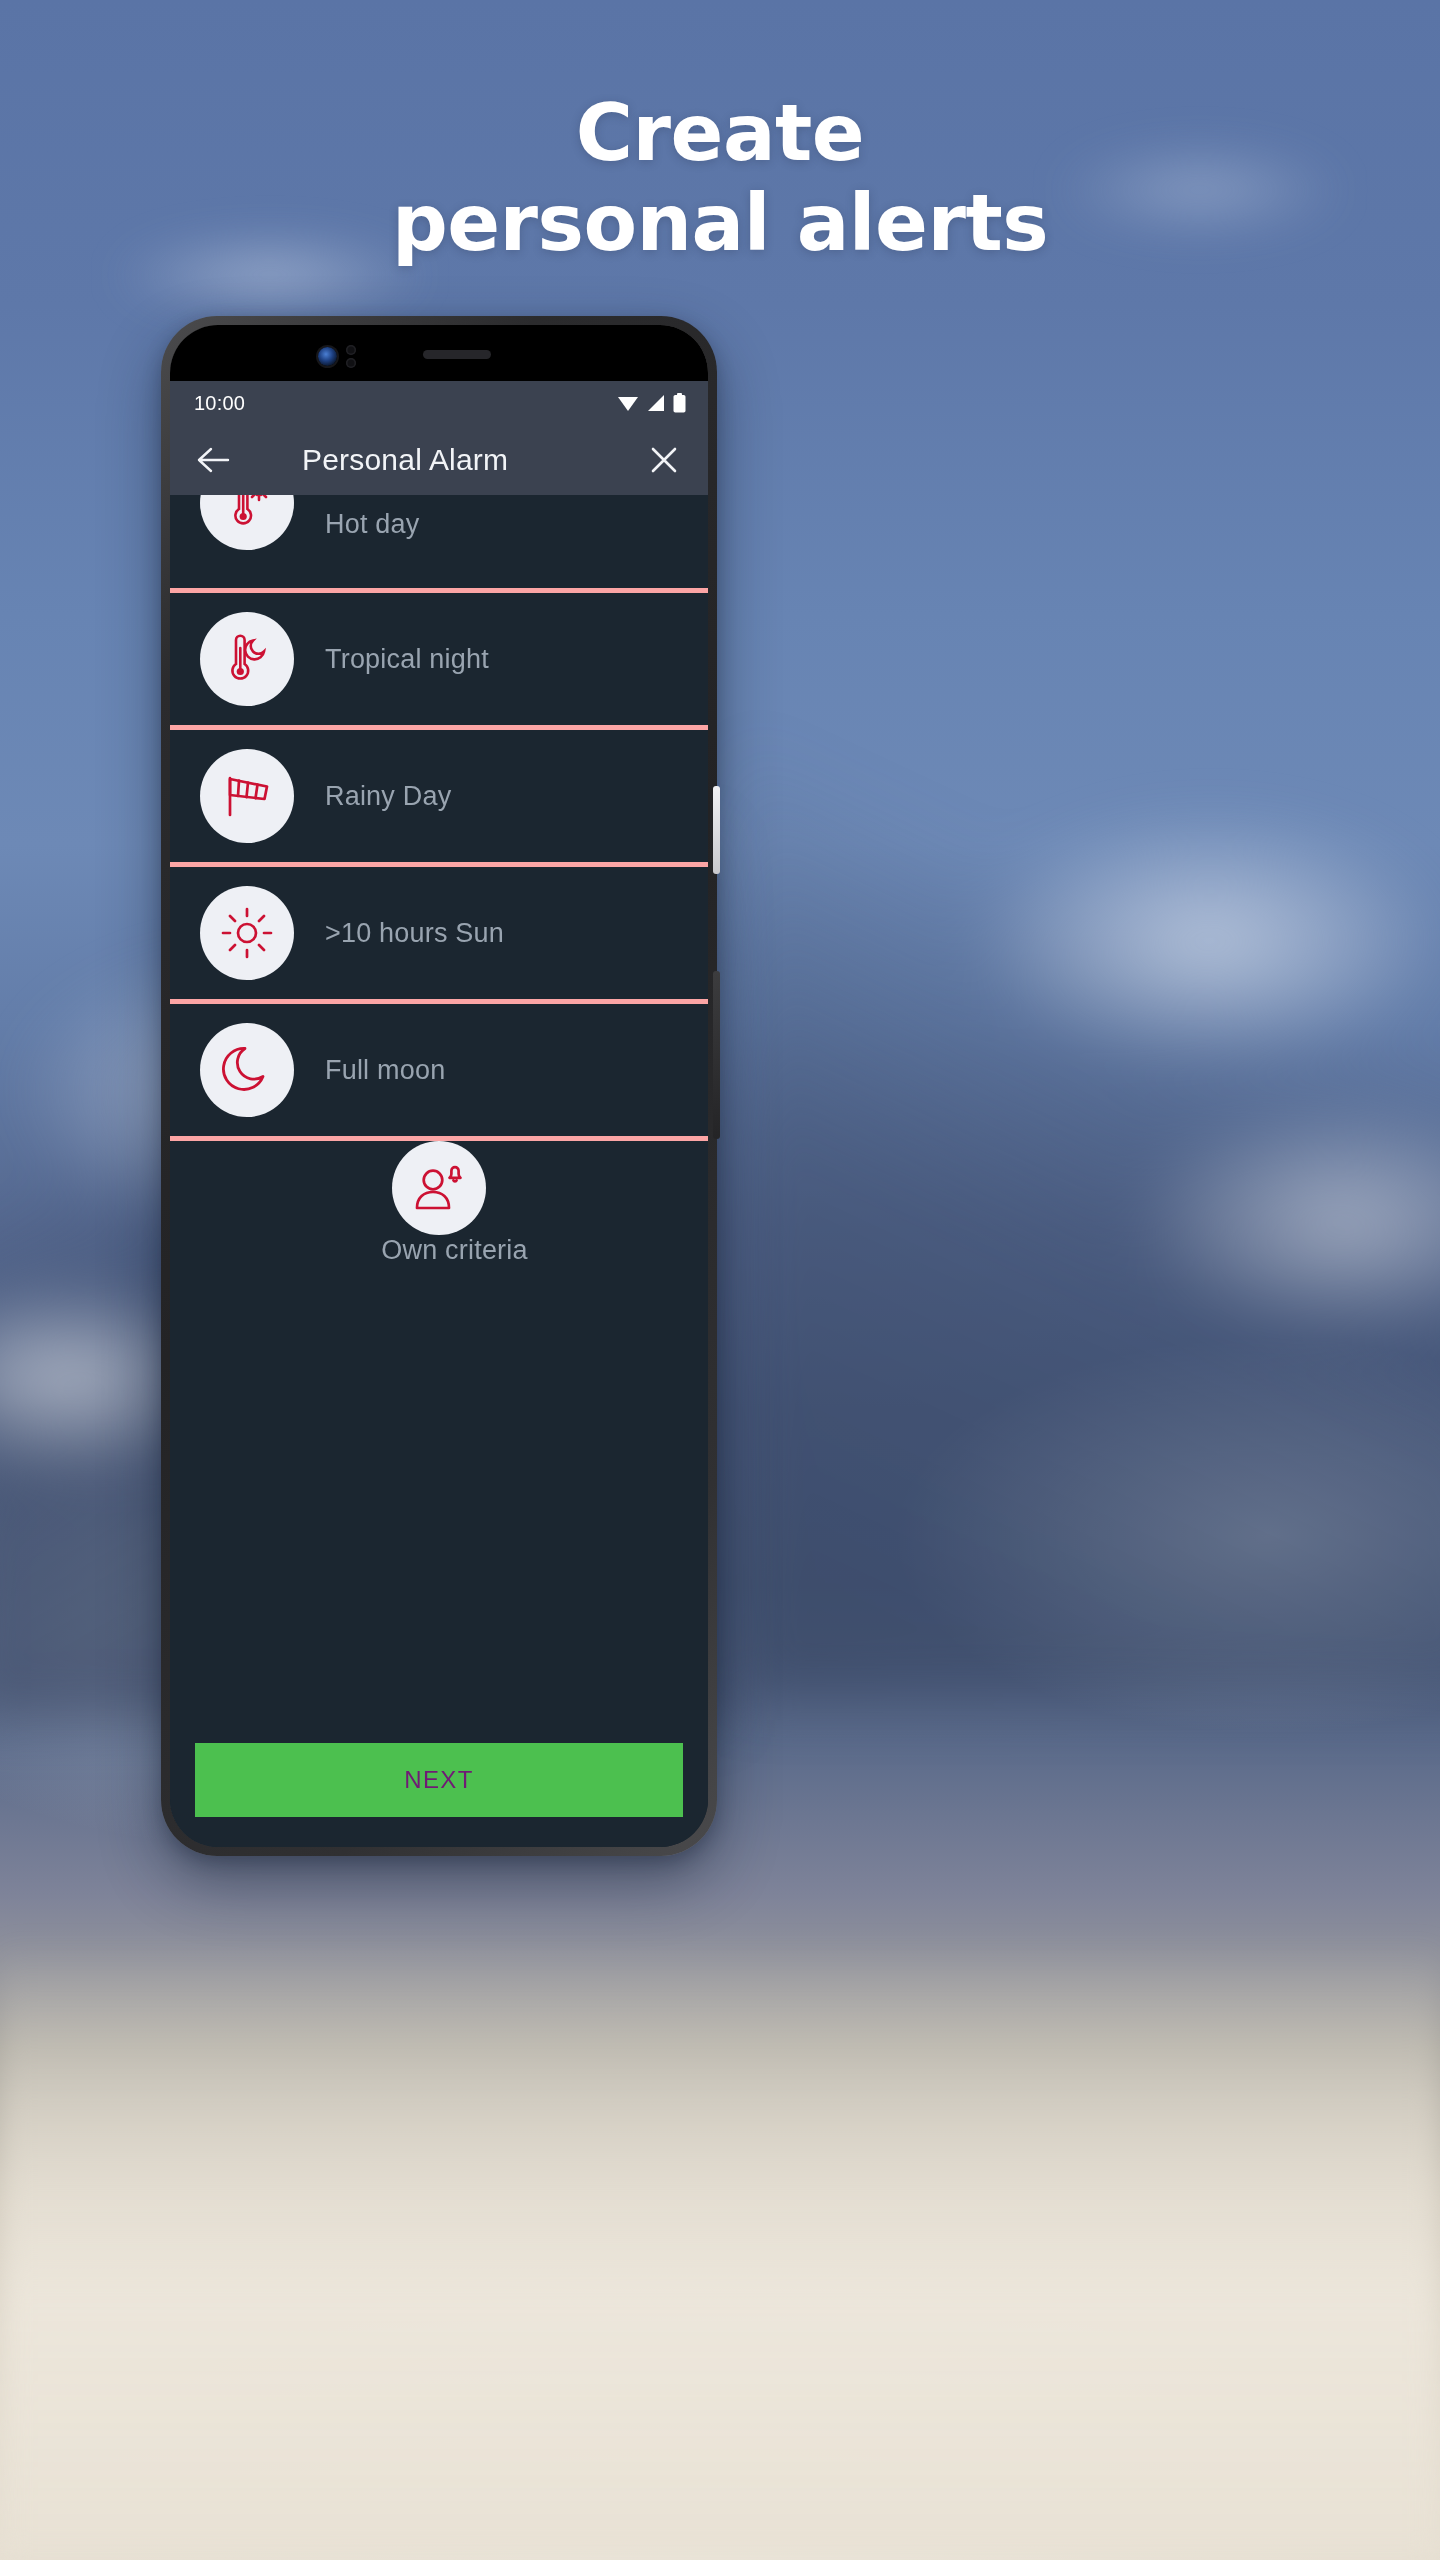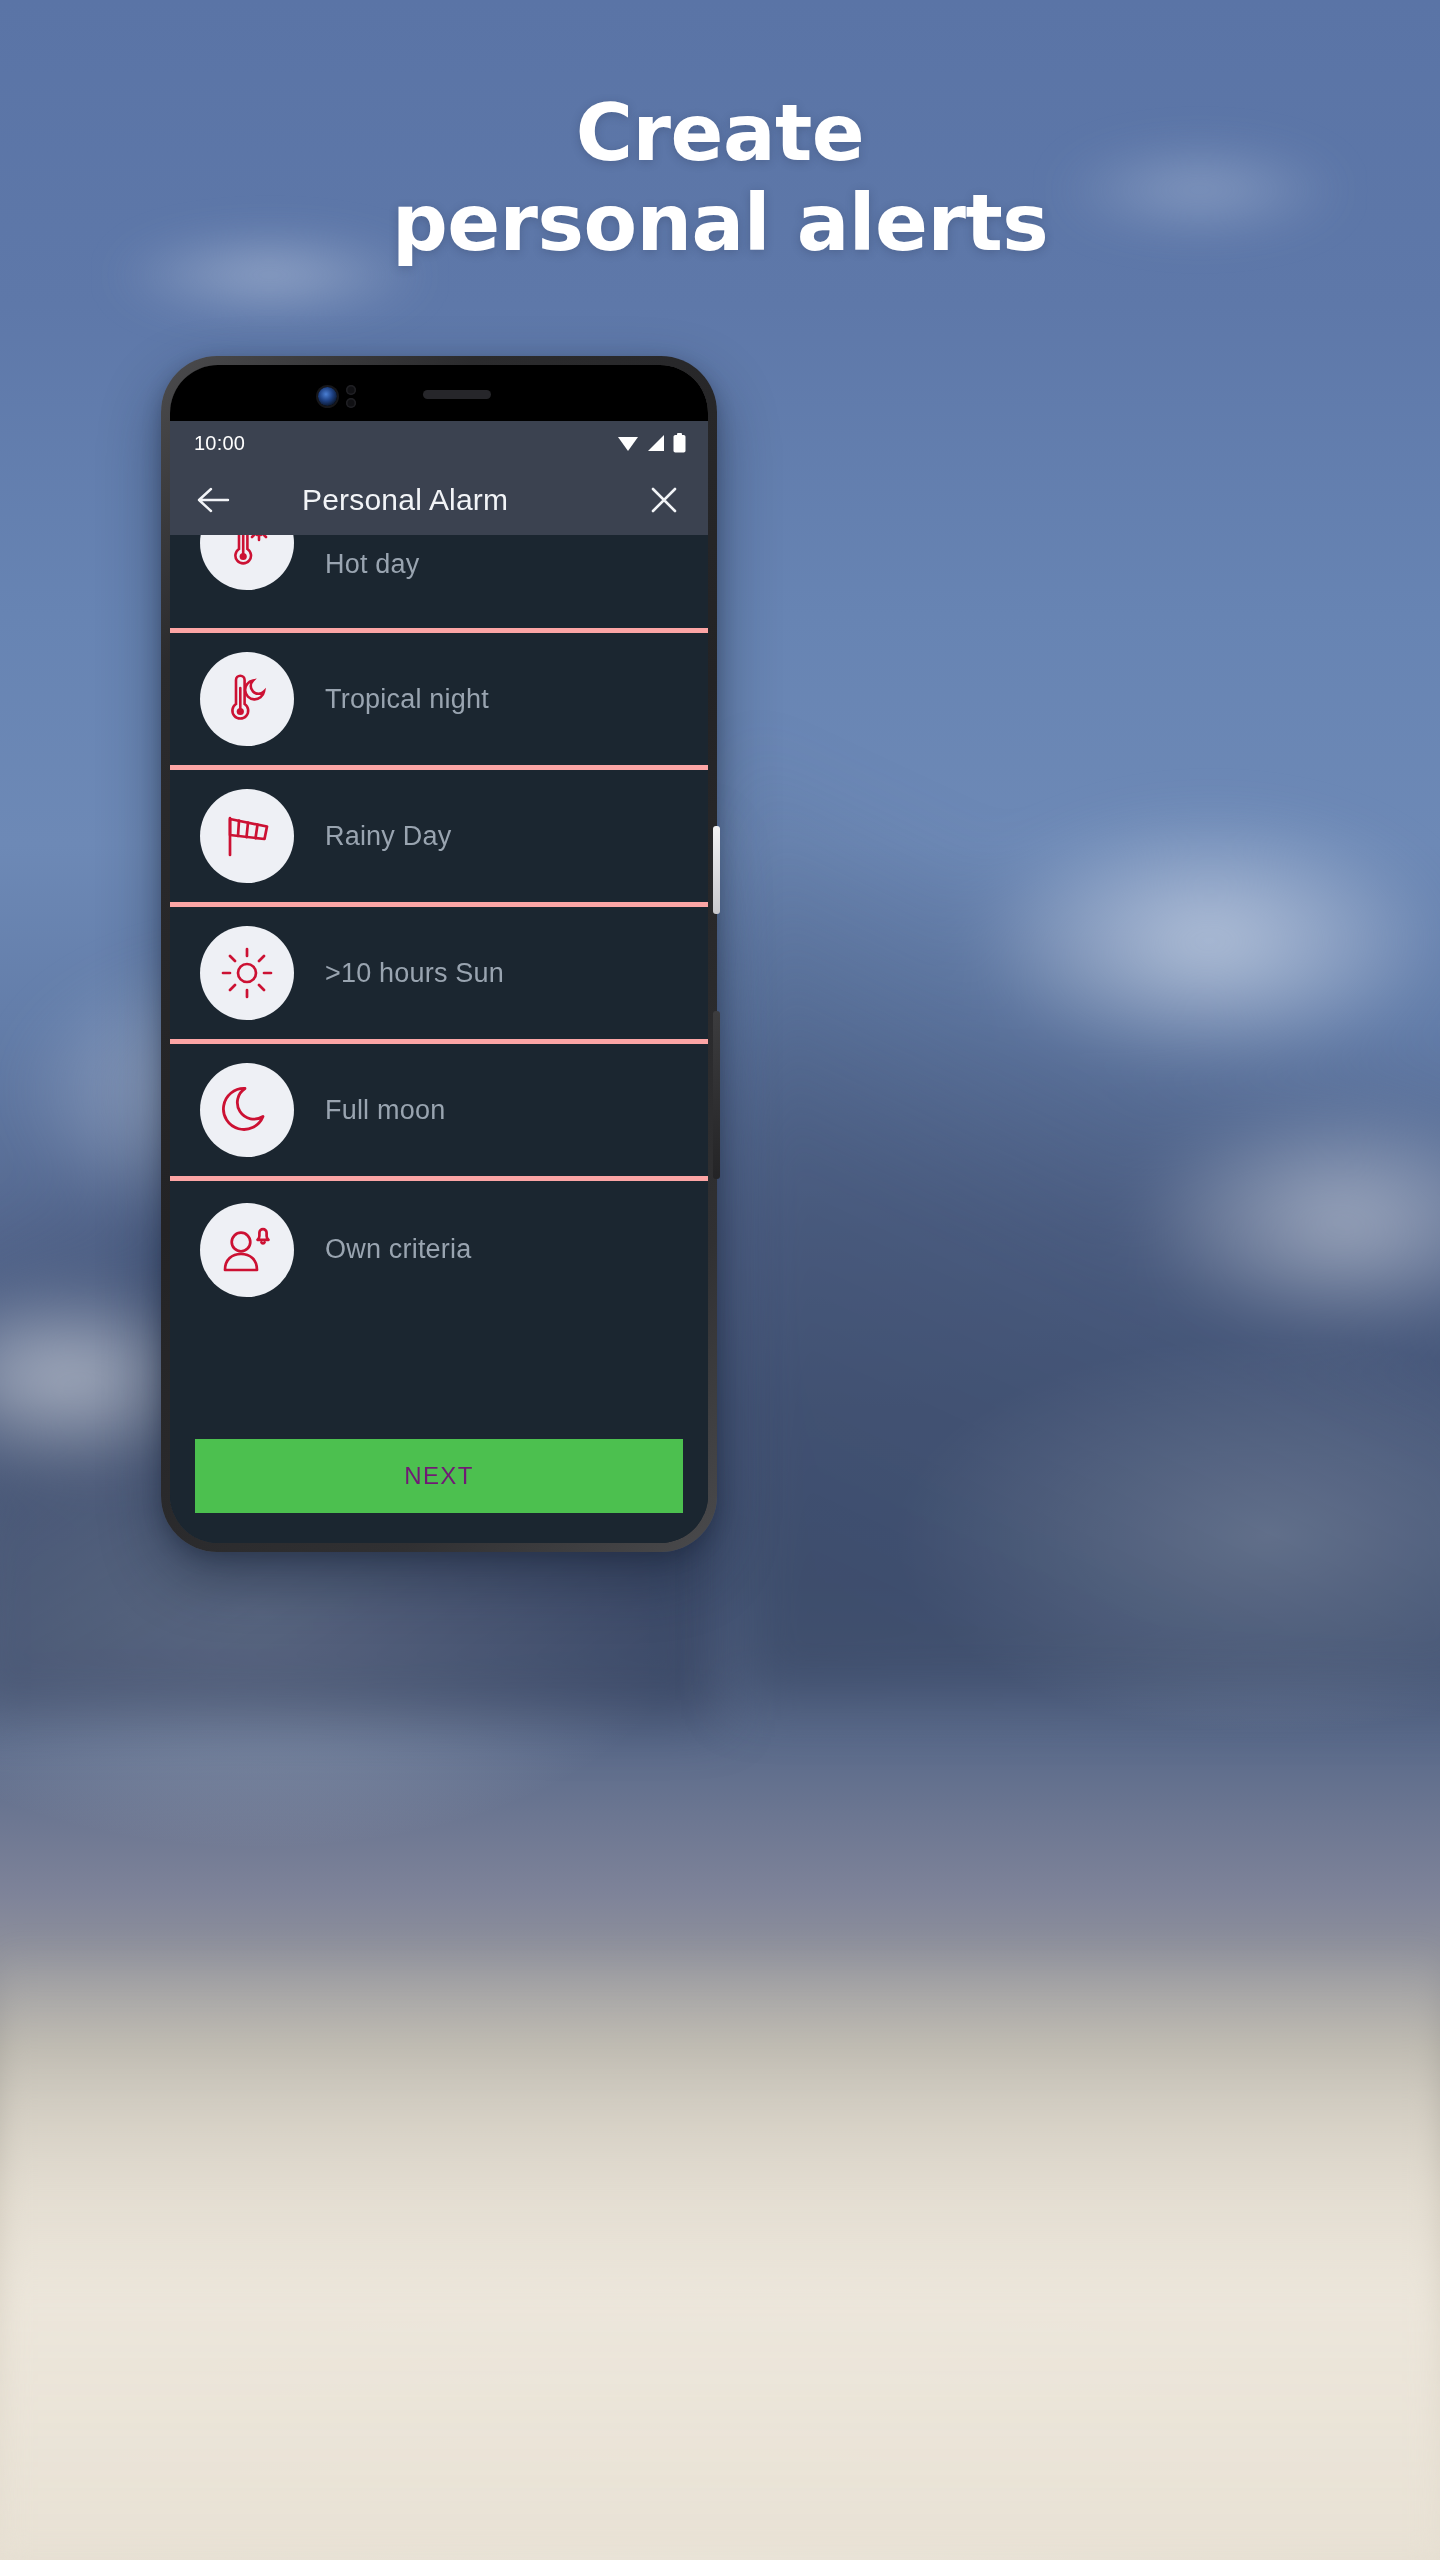--- a/index.html
+++ b/index.html
@@ -78,28 +78,27 @@
     line-height:90px;
     letter-spacing:-0.5px;
     text-shadow:0 2px 10px rgba(30,45,70,.25);
   }
   .headline .l2 { display:block; }
 
   
   .phone {
     position:absolute;
     left:161px; top:316px;
-    width:556px; height:1196px;
+    width:556px; height:1540px;
     border-radius:56px;
     background:linear-gradient(135deg,#4b4b4d 0%,#2b2b2d 18%,#232325 50%,#303032 82%,#4a4a4c 100%);
     box-shadow:
       0 26px 60px rgba(20,30,50,.46),
       0 6px 18px rgba(20,30,50,.30);
     padding:9px;
-    margin-top:40px;
   }
   .phone-inner {
     position:relative;
     width:100%; height:100%;
     border-radius:48px;
     background:#050505;
     overflow:hidden;
     box-shadow:inset 0 0 0 2px rgba(200,200,205,.55);
   }
   .bezel-top {
@@ -178,21 +177,21 @@
   .row {
     height:137px;
     display:flex; align-items:center;
     padding:0 30px;
     border-bottom:5px solid #fca5a5;
     position:relative;
   }
   .row.first { height:98px; align-items:flex-start; padding-top:0; }
   .row.first .avatar { margin-top:-39px; }
   .row.first .row-label { margin-top:14px; }
-  .row.last { border-bottom:none; }
+  .row.last { border-bottom:none;flex-direction:column; }
   .avatar {
     width:94px; height:94px; border-radius:50%;
     background:#eef0f5;
     display:flex; align-items:center; justify-content:center;
     flex:0 0 auto;
   }
   .row-label {
     margin-left:31px;
     color:#99a4b0;
     font-size:27px;

